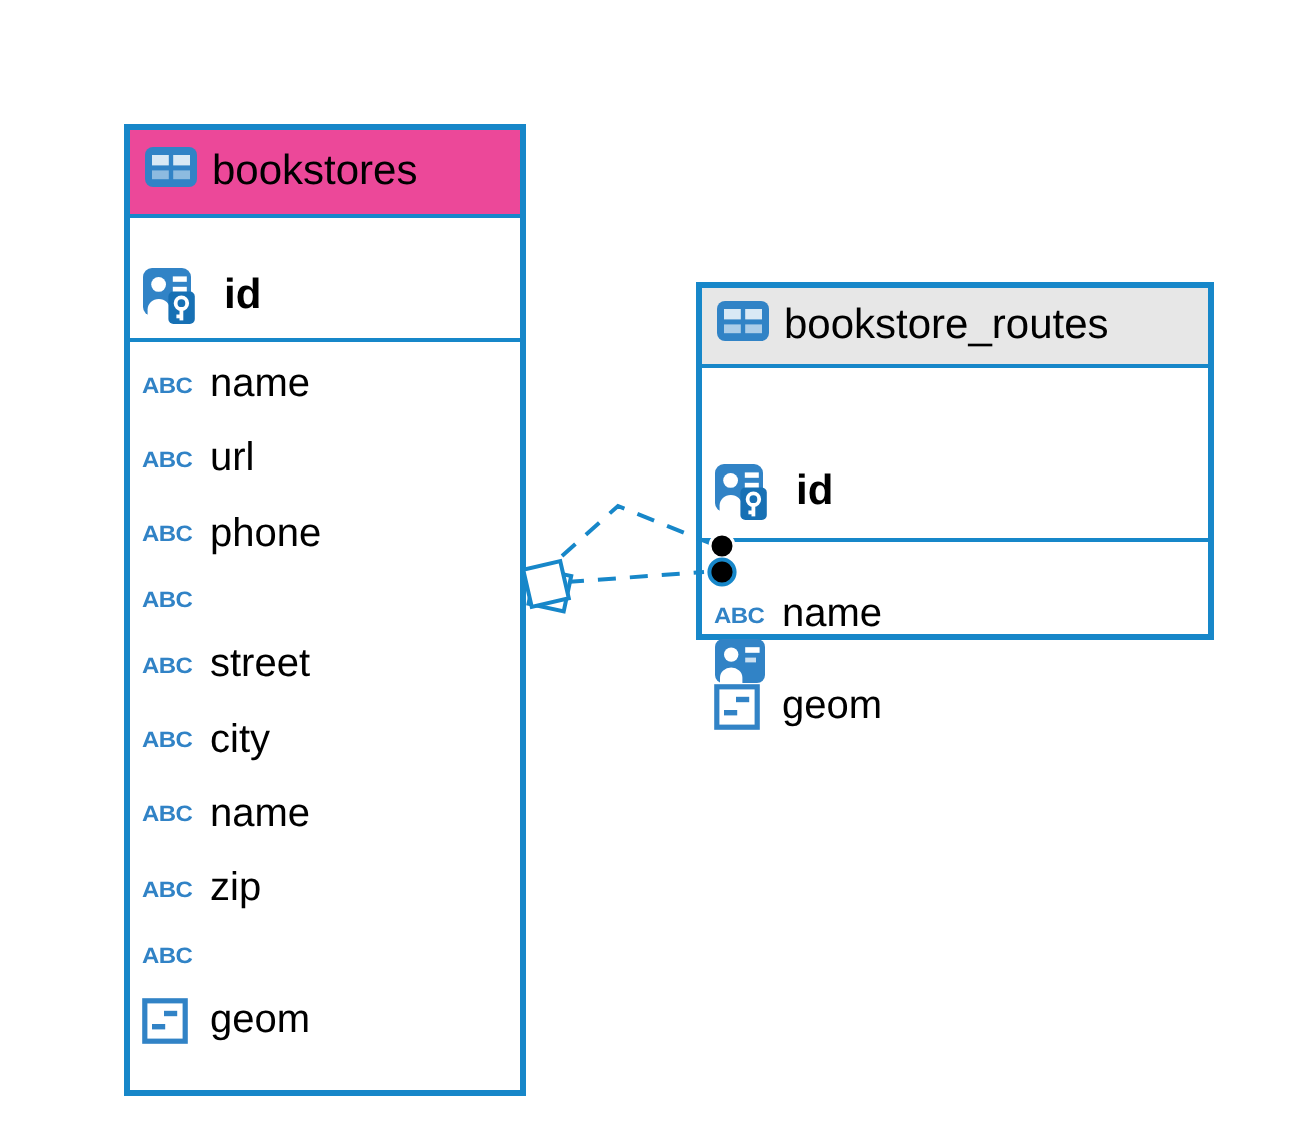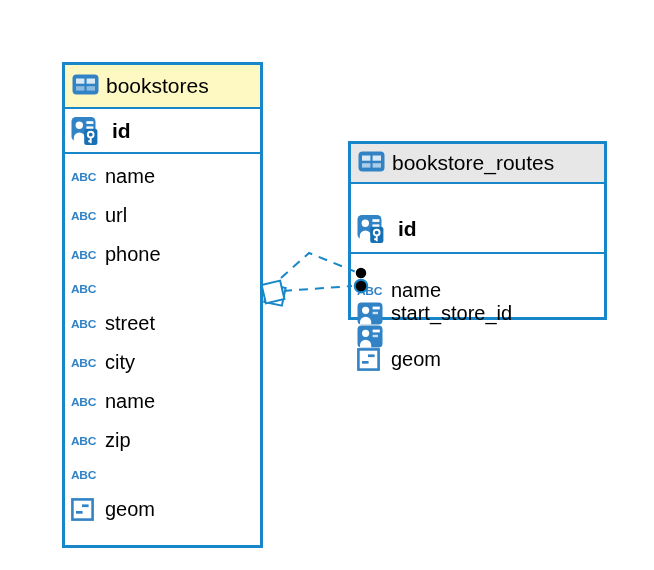--- a/index.html
+++ b/index.html
@@ -37,20 +37,21 @@
   }
   #table-bookstores .tbl-header { height: 44px; }
   #table-routes .tbl-header { height: 40px; }
   .tbl-title { font-size: 21px; margin-left: 7px; white-space: nowrap; }
 
   .pk-row {
     display: flex; align-items: center;
     padding-left: 6px;
     border-bottom: 2px solid var(--accent-blue);
     flex: 0 0 auto;
+    margin-top: 17px;
   }
   #table-bookstores .pk-row { height: 45px; }
   #table-routes .pk-row { height: 48px; }
   .pk-label { font-weight: bold; font-size: 21px; margin-left: 7px; }
 
   .cols {
     flex: 1 1 auto;
     display: flex; flex-direction: column;
     justify-content: space-evenly;
     padding: 3px 0 16px 0;
@@ -88,21 +89,21 @@
     stroke: var(--accent-blue);
     stroke-width: 2;
   }
   .rel-dot-top { fill: #000; stroke: #fff; stroke-width: 1.5; }
   .rel-dot-bottom { fill: #000; stroke: var(--accent-blue); stroke-width: 2; }
 </style>
 </head>
 <body>
 
 <div class="erd-table" id="table-bookstores">
-  <div class="tbl-header" style="background-color: #fef9c3;">
+  <div class="tbl-header" style="background-color: #ec4899;">
     <span class="icon-table">
       <svg width="27" height="21" viewBox="0 0 27 21">
         <rect x="0.5" y="0.5" width="26" height="20" rx="4" class="fill-icon"></rect>
         <rect x="4" y="4.5" width="8.4" height="5.2" fill="rgba(255,255,255,0.82)"></rect>
         <rect x="14.6" y="4.5" width="8.4" height="5.2" fill="rgba(255,255,255,0.82)"></rect>
         <rect x="4" y="12.2" width="8.4" height="4.4" fill="rgba(255,255,255,0.45)"></rect>
         <rect x="14.6" y="12.2" width="8.4" height="4.4" fill="rgba(255,255,255,0.45)"></rect>
       </svg>
     </span>
     <span class="tbl-title">bookstores</span>
@@ -221,32 +222,20 @@
     </span>
     <span class="pk-label">id</span>
   </div>
 
   <div class="cols">
     <div class="col-row">
       <span class="icon-box">
           <span class="abc-glyph">ABC</span>
         </span>
       <span class="col-label">name</span>
-    </div>
-    <div class="col-row">
-      <span class="icon-box">
-        <svg width="26" height="23" viewBox="0 0 26 23">
-          <rect x="0.5" y="0.5" width="25" height="22" rx="4" class="fill-icon"></rect>
-          <circle cx="8.6" cy="8.3" r="3.6" fill="#fff"></circle>
-          <path d="M3 22.5 v-2.6 a5.6 5.2 0 0 1 11.2 0 v2.6 z" fill="#fff"></path>
-          <rect x="15.6" y="4.6" width="7.2" height="2.8" fill="#fff"></rect>
-          <rect x="15.6" y="9.8" width="5.4" height="2.4" fill="rgba(255,255,255,0.75)"></rect>
-        </svg>
-      </span>
-      <span class="col-label">start_store_id</span>
     </div>
     <div class="col-row">
       <span class="icon-box">
         <svg width="26" height="23" viewBox="0 0 26 23">
           <rect x="0.5" y="0.5" width="25" height="22" rx="4" class="fill-icon"></rect>
           <circle cx="8.6" cy="8.3" r="3.6" fill="#fff"></circle>
           <path d="M3 22.5 v-2.6 a5.6 5.2 0 0 1 11.2 0 v2.6 z" fill="#fff"></path>
           <rect x="15.6" y="4.6" width="7.2" height="2.8" fill="#fff"></rect>
           <rect x="15.6" y="9.8" width="5.4" height="2.4" fill="rgba(255,255,255,0.75)"></rect>
         </svg>

